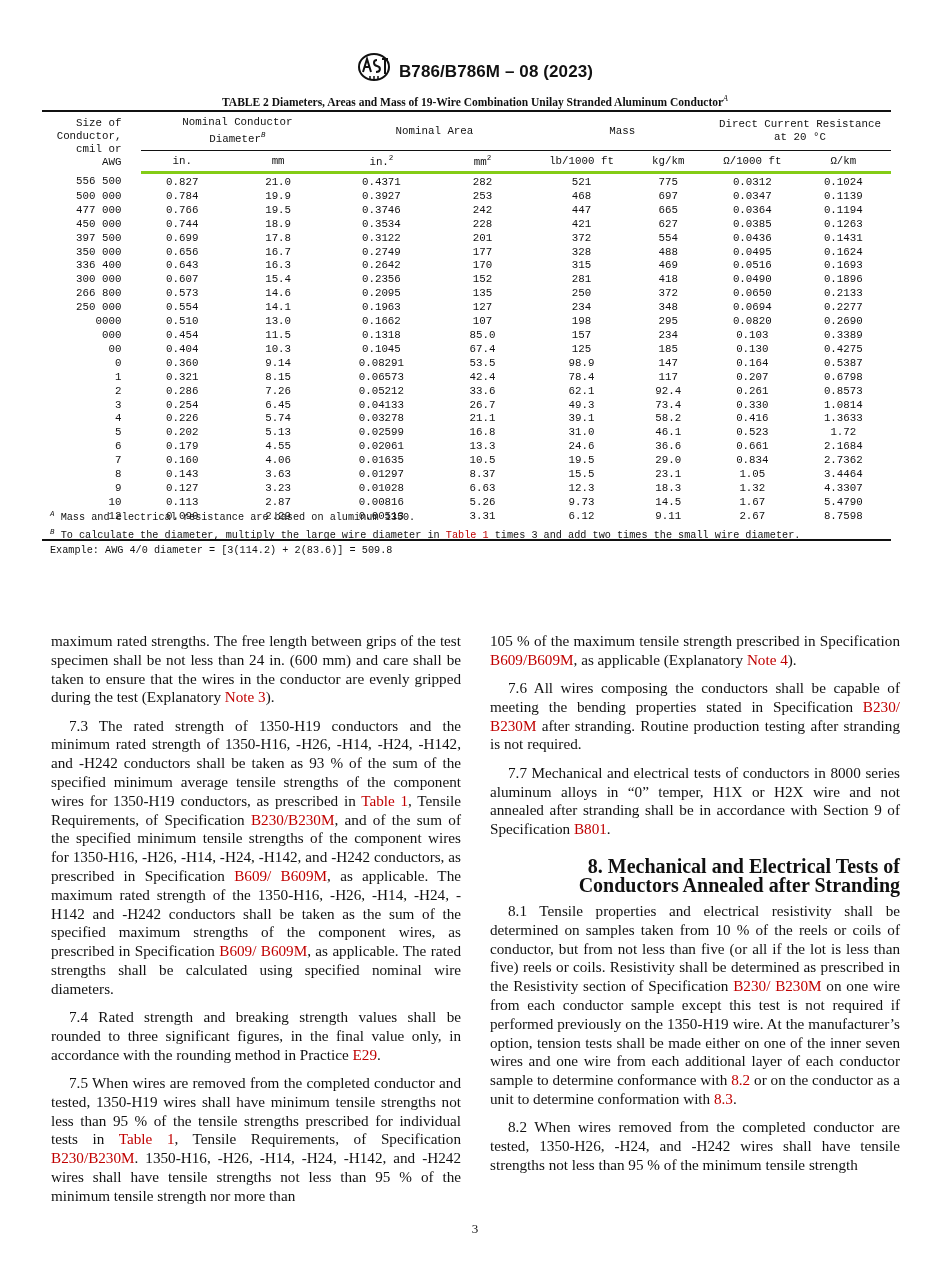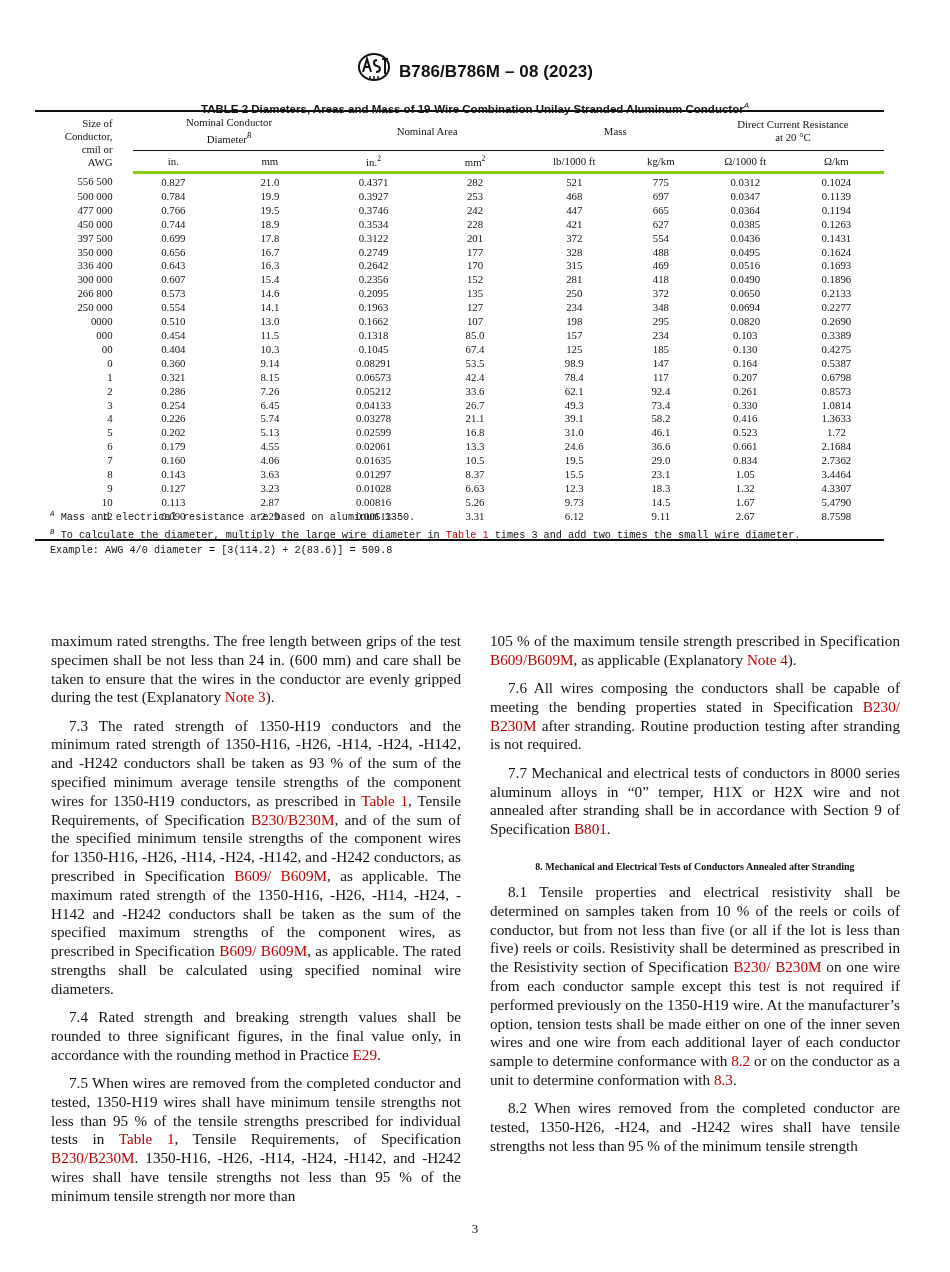--- a/index.html
+++ b/index.html
@@ -5,23 +5,23 @@
   html, body { margin: 0; padding: 0; background: #ffffff; }
   body { width: 950px; height: 1272px; position: relative; overflow: hidden; color: #111; }
 
   
   .doc-header { position: absolute; top: 52px; left: 0; width: 950px; text-align: center; }
   .doc-header .inner { display: inline-flex; align-items: flex-end; gap: 8px; }
   .logo { width: 34px; height: 30px; display: inline-block; }
   .doc-id { font-family: "Liberation Sans", sans-serif; font-weight: bold; font-size: 17px; letter-spacing: 0.1px; }
 
   
-  .table-title { position: absolute; top: 101px; left: 50px; width: 850px; text-align: center; font-family: Liberation Sans, sans-serif; font-weight: bold; font-size: 11.5px; }
+  .table-title { position: absolute; top: 94px; left: 50px; width: 850px; text-align: center; font-family: Liberation Serif, serif; font-weight: bold; font-size: 11.5px; }
   .table-title sup { font-style: italic; font-weight: normal; font-size: 8px; }
-  table.t2 { position: absolute; top: 110px; left: 35px; width: 849px; border-collapse: collapse; font-family: Liberation Serif, serif; font-size: 10.8px; }
+  table.t2 { position: absolute; top: 110px; left: 42px; width: 849px; border-collapse: collapse; font-family: Liberation Mono, monospace; font-size: 10.8px; }
   table.t2 thead tr.top th { border-top: 2px solid #111; }
   table.t2 th { font-weight: normal; padding: 0; vertical-align: middle; line-height: 13px; }
   table.t2 th.sizehdr { text-align: right; padding-right: 20px; width: 82px; vertical-align: top; padding-top: 5px; }
   table.t2 th.grp { height: 38px; border-bottom: 1px solid #111; }
   table.t2 tr.units th { height: 20px; border-bottom: 3px solid #84cc16; }
   table.t2 th sup { font-style: italic; font-size: 7.5px; }
   table.t2 th .u sup { font-style: normal; }
   table.t2 tbody td { text-align: center; padding: 0; height: 13.9px; line-height: 13.9px; }
   table.t2 tbody td.size { text-align: right; padding-right: 20px; }
   table.t2 tbody tr:first-child td { padding-top: 2px; }
@@ -32,21 +32,21 @@
   .footnotes { position: absolute; top: 507px; left: 50px; font-family: Liberation Mono, monospace; font-size: 10.2px; line-height: 14px; }
   .footnotes sup { font-style: italic; font-size: 7.5px; }
   .link { color: #c00000; }
 
   
   .col { position: absolute; font-family: "Liberation Serif", serif; font-size: 15.2px; line-height: 18.8px; text-align: justify; }
   .col-left { top: 632px; left: 51px; width: 410px; }
   .col-right { top: 632px; left: 490px; width: 410px; }
   .col p { margin: 0 0 9.5px 0; }
   .col p.indent { text-indent: 18px; }
-  .col h3 { font-size: 10px; font-weight: bold; margin: 18px 0 7px 0; line-height: 19px; padding-left: 20px; text-indent: -20px; text-align: center; }
+  .col h3 { font-size: 20px; font-weight: bold; margin: 18px 0 7px 0; line-height: 19px; padding-left: 20px; text-indent: -20px; text-align: right; }
   .page-num { position: absolute; top: 1221px; left: 0; width: 950px; text-align: center; font-family: "Liberation Serif", serif; font-size: 13px; }
 </style>
 </head>
 <body>
 
 <div class="doc-header">
   <div class="inner">
     <svg class="logo" viewBox="0 0 34 30">
       <ellipse cx="17" cy="15" rx="15" ry="13" fill="none" stroke="#111" stroke-width="2"></ellipse>
       <path d="M6 20 L10 7 L14 20 M7.5 15 H12.5" fill="none" stroke="#111" stroke-width="2"></path>

